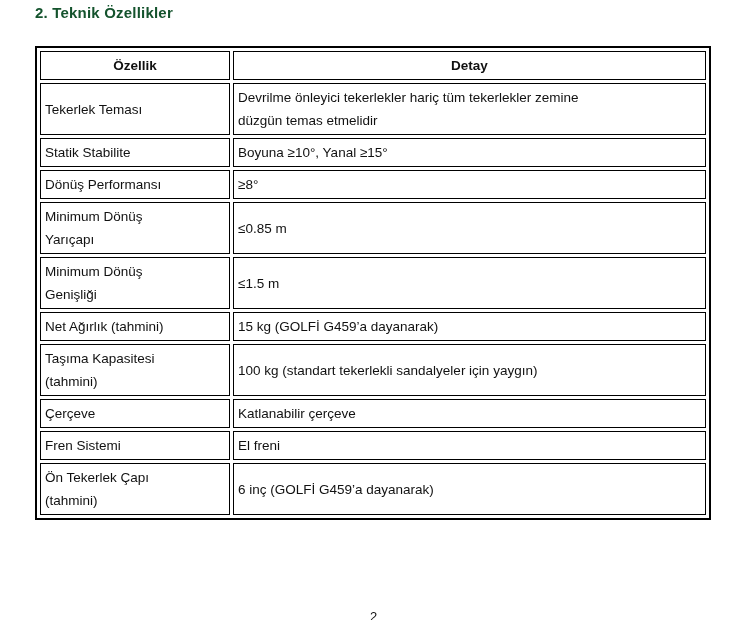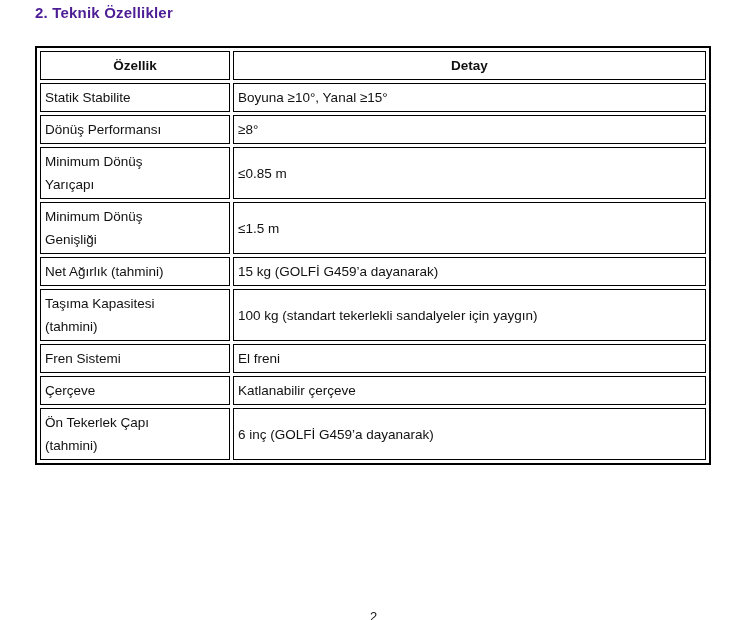--- a/index.html
+++ b/index.html
@@ -13,21 +13,21 @@
     overflow: hidden;
     position: relative;
     font-family: "Liberation Sans", "DejaVu Sans", sans-serif;
     color: #111111;
   }
   .doc-title {
     margin: 4px 0 0 35px;
     font-size: 15px;
     font-weight: bold;
     letter-spacing: 0.2px;
-    color: #4c1d95;
+    color: #14532d;
   }
   table.spec-table {
     margin: 25px 0 0 35px;
     width: 676px;
     table-layout: fixed;
     border-collapse: separate;
     border-spacing: 3px;
     border: 2px solid #000000;
   }
   table.spec-table col.col-feature { width: 190px; }
@@ -72,20 +72,25 @@
     <col class="col-feature">
     <col class="col-detail">
   </colgroup>
   <thead>
     <tr>
       <th>Özellik</th>
       <th>Detay</th>
     </tr>
   </thead>
   <tbody>
+    <tr class="row-tall">
+      <td>Tekerlek Teması</td>
+      <td>Devrilme önleyici tekerlekler hariç tüm tekerlekler zemine
+düzgün temas etmelidir</td>
+    </tr>
     <tr>
       <td>Statik Stabilite</td>
       <td>Boyuna ≥10°, Yanal ≥15°</td>
     </tr>
     <tr>
       <td>Dönüş Performansı</td>
       <td>≥8°</td>
     </tr>
     <tr class="row-tall">
       <td>Minimum Dönüş
@@ -100,26 +105,26 @@
     <tr>
       <td>Net Ağırlık (tahmini)</td>
       <td>15 kg (GOLFİ G459’a dayanarak)</td>
     </tr>
     <tr class="row-tall">
       <td>Taşıma Kapasitesi
 (tahmini)</td>
       <td>100 kg (standart tekerlekli sandalyeler için yaygın)</td>
     </tr>
     <tr>
+      <td>Çerçeve</td>
+      <td>Katlanabilir çerçeve</td>
+    </tr>
+    <tr>
       <td>Fren Sistemi</td>
       <td>El freni</td>
-    </tr>
-    <tr>
-      <td>Çerçeve</td>
-      <td>Katlanabilir çerçeve</td>
     </tr>
     <tr class="row-tall">
       <td>Ön Tekerlek Çapı
 (tahmini)</td>
       <td>6 inç (GOLFİ G459’a dayanarak)</td>
     </tr>
   </tbody>
 </table>
 
 <div class="page-number">2</div>

